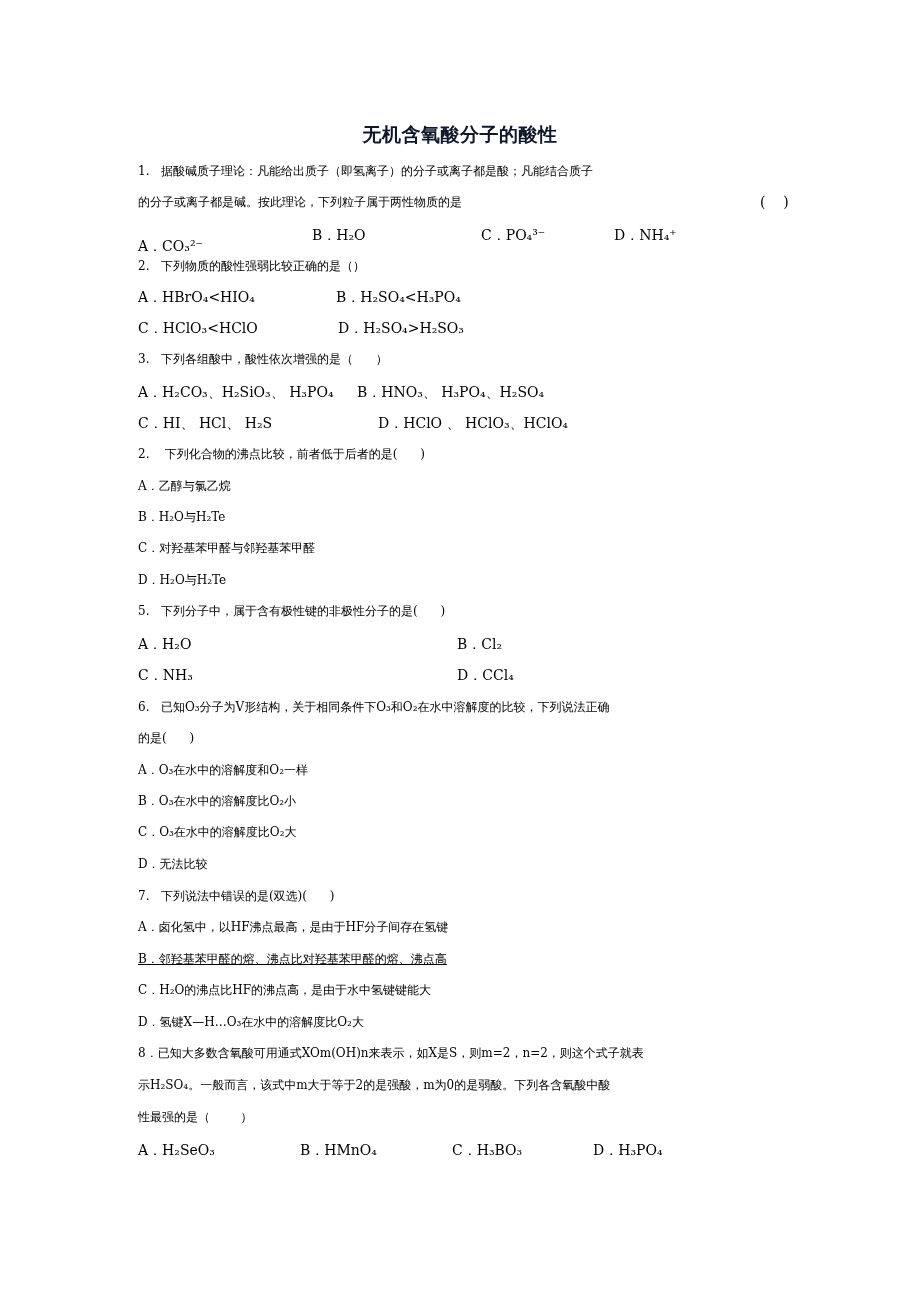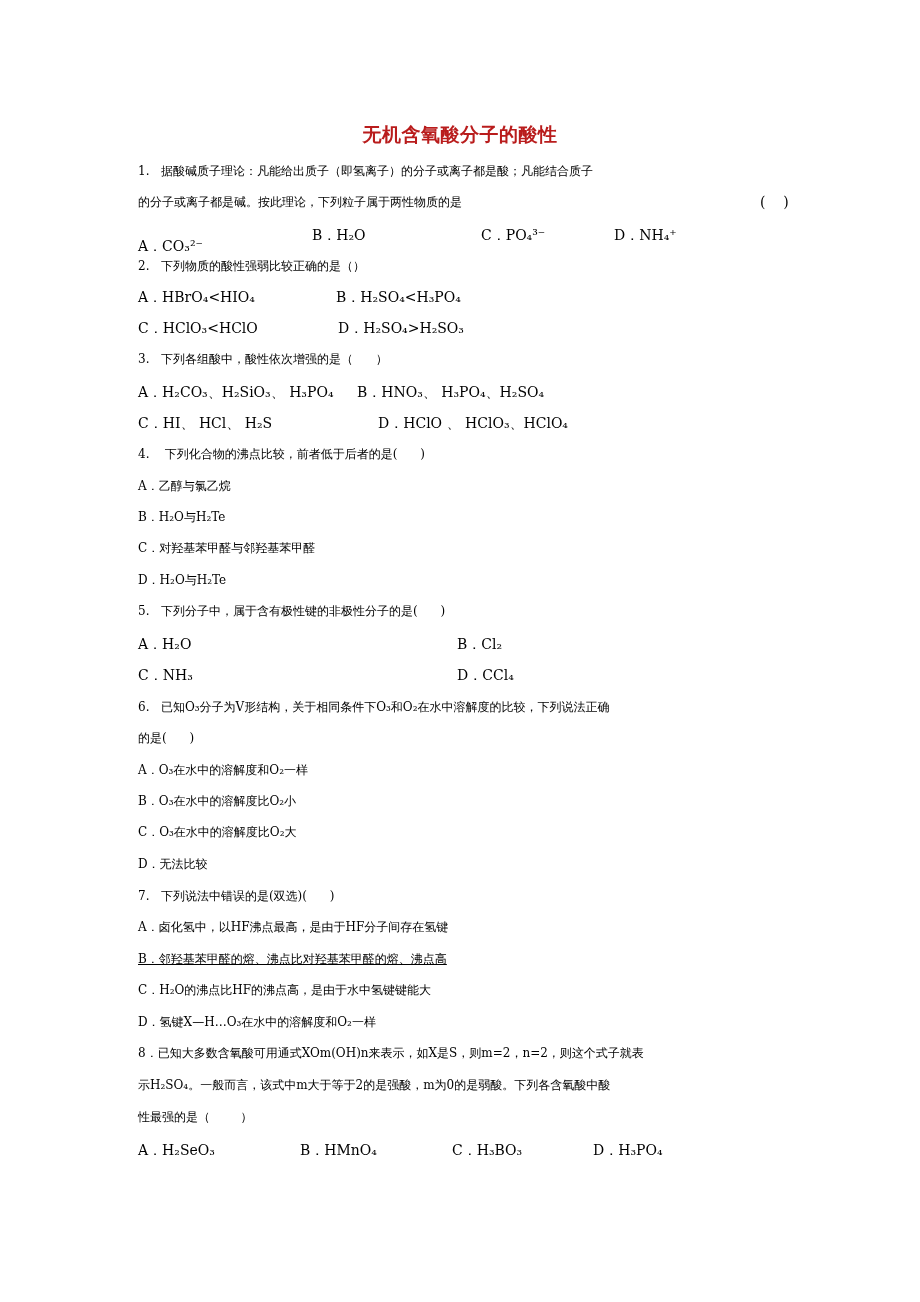--- a/index.html
+++ b/index.html
@@ -1,20 +1,20 @@
 <!DOCTYPE html>
 <html><head>
   <meta charset="utf-8">
   <style>
     html, body { margin: 0; padding: 0; background: #ffffff; }
     body { width: 920px; height: 1302px; position: relative; overflow: hidden;
            font-family: "DejaVu Serif", "Liberation Serif", serif; color: #000; }
     .title { position: absolute; top: 122px; left: 0; width: 920px; text-align: center;
              font-family: "DejaVu Sans", "Liberation Sans", sans-serif; font-weight: bold;
-             font-size: 19px; color: #b91c1c; letter-spacing: 0.5px; }
+             font-size: 19px; color: #0f172a; letter-spacing: 0.5px; }
     .line { position: absolute; left: 138px; font-size: 12px; line-height: 20px; white-space: pre; }
     .col { position: absolute; font-size: 14px; line-height: 20px; white-space: pre; }
   </style>
 </head>
 <body>
 
 <div>
   <div class="title">无机含氧酸分子的酸性</div>
 
   <div class="line" style="top:161px;">1.   据酸碱质子理论：凡能给出质子（即氢离子）的分子或离子都是酸；凡能结合质子</div>
@@ -30,21 +30,21 @@
   <div class="col" style="top:287px; left:336px;">B．H₂SO₄&lt;H₃PO₄</div>
   <div class="col" style="top:318px; left:138px;">C．HClO₃&lt;HClO</div>
   <div class="col" style="top:318px; left:338px;">D．H₂SO₄&gt;H₂SO₃</div>
 
   <div class="line" style="top:349px;">3.   下列各组酸中，酸性依次增强的是（      ）</div>
   <div class="col" style="top:382px; left:138px;">A．H₂CO₃、H₂SiO₃、 H₃PO₄</div>
   <div class="col" style="top:382px; left:357px;">B．HNO₃、 H₃PO₄、H₂SO₄</div>
   <div class="col" style="top:413px; left:138px;">C．HI、 HCl、 H₂S</div>
   <div class="col" style="top:413px; left:378px;">D．HClO 、 HClO₃、HClO₄</div>
 
-  <div class="line" style="top:444px;">4.    下列化合物的沸点比较，前者低于后者的是(      )</div>
+  <div class="line" style="top:444px;">2.    下列化合物的沸点比较，前者低于后者的是(      )</div>
   <div class="line" style="top:476px;">A．乙醇与氯乙烷</div>
   <div class="line" style="top:507px;">B．H₂O与H₂Te</div>
   <div class="line" style="top:538px;">C．对羟基苯甲醛与邻羟基苯甲醛</div>
   <div class="line" style="top:570px;">D．H₂O与H₂Te</div>
 
   <div class="line" style="top:601px;">5.   下列分子中，属于含有极性键的非极性分子的是(      )</div>
   <div class="col" style="top:634px; left:138px;">A．H₂O</div>
   <div class="col" style="top:634px; left:457px;">B．Cl₂</div>
   <div class="col" style="top:665px; left:138px;">C．NH₃</div>
   <div class="col" style="top:665px; left:457px;">D．CCl₄</div>
@@ -53,21 +53,21 @@
   <div class="line" style="top:728px;">的是(      )</div>
   <div class="line" style="top:760px;">A．O₃在水中的溶解度和O₂一样</div>
   <div class="line" style="top:791px;text-align:center;">B．O₃在水中的溶解度比O₂小</div>
   <div class="line" style="top:822px;">C．O₃在水中的溶解度比O₂大</div>
   <div class="line" style="top:854px;">D．无法比较</div>
 
   <div class="line" style="top:886px;">7.   下列说法中错误的是(双选)(      )</div>
   <div class="line" style="top:917px;text-align:center;">A．卤化氢中，以HF沸点最高，是由于HF分子间存在氢键</div>
   <div class="line" style="top:949px;text-decoration:underline;">B．邻羟基苯甲醛的熔、沸点比对羟基苯甲醛的熔、沸点高</div>
   <div class="line" style="top:980px;">C．H₂O的沸点比HF的沸点高，是由于水中氢键键能大</div>
-  <div class="line" style="top:1012px;">D．氢键X—H…O₃在水中的溶解度和O₂一样</div>
+  <div class="line" style="top:1012px;">D．氢键X—H…O₃在水中的溶解度比O₂大</div>
 
   <div class="line" style="top:1043px;">8．已知大多数含氧酸可用通式XOm(OH)n来表示，如X是S，则m=2，n=2，则这个式子就表</div>
   <div class="line" style="top:1075px;">示H₂SO₄。一般而言，该式中m大于等于2的是强酸，m为0的是弱酸。下列各含氧酸中酸</div>
   <div class="line" style="top:1107px;">性最强的是（        ）</div>
   <div class="col" style="top:1140px; left:138px;">A．H₂SeO₃</div>
   <div class="col" style="top:1140px; left:300px;">B．HMnO₄</div>
   <div class="col" style="top:1140px; left:452px;">C．H₃BO₃</div>
   <div class="col" style="top:1140px; left:593px;">D．H₃PO₄</div>
 </div>
 

